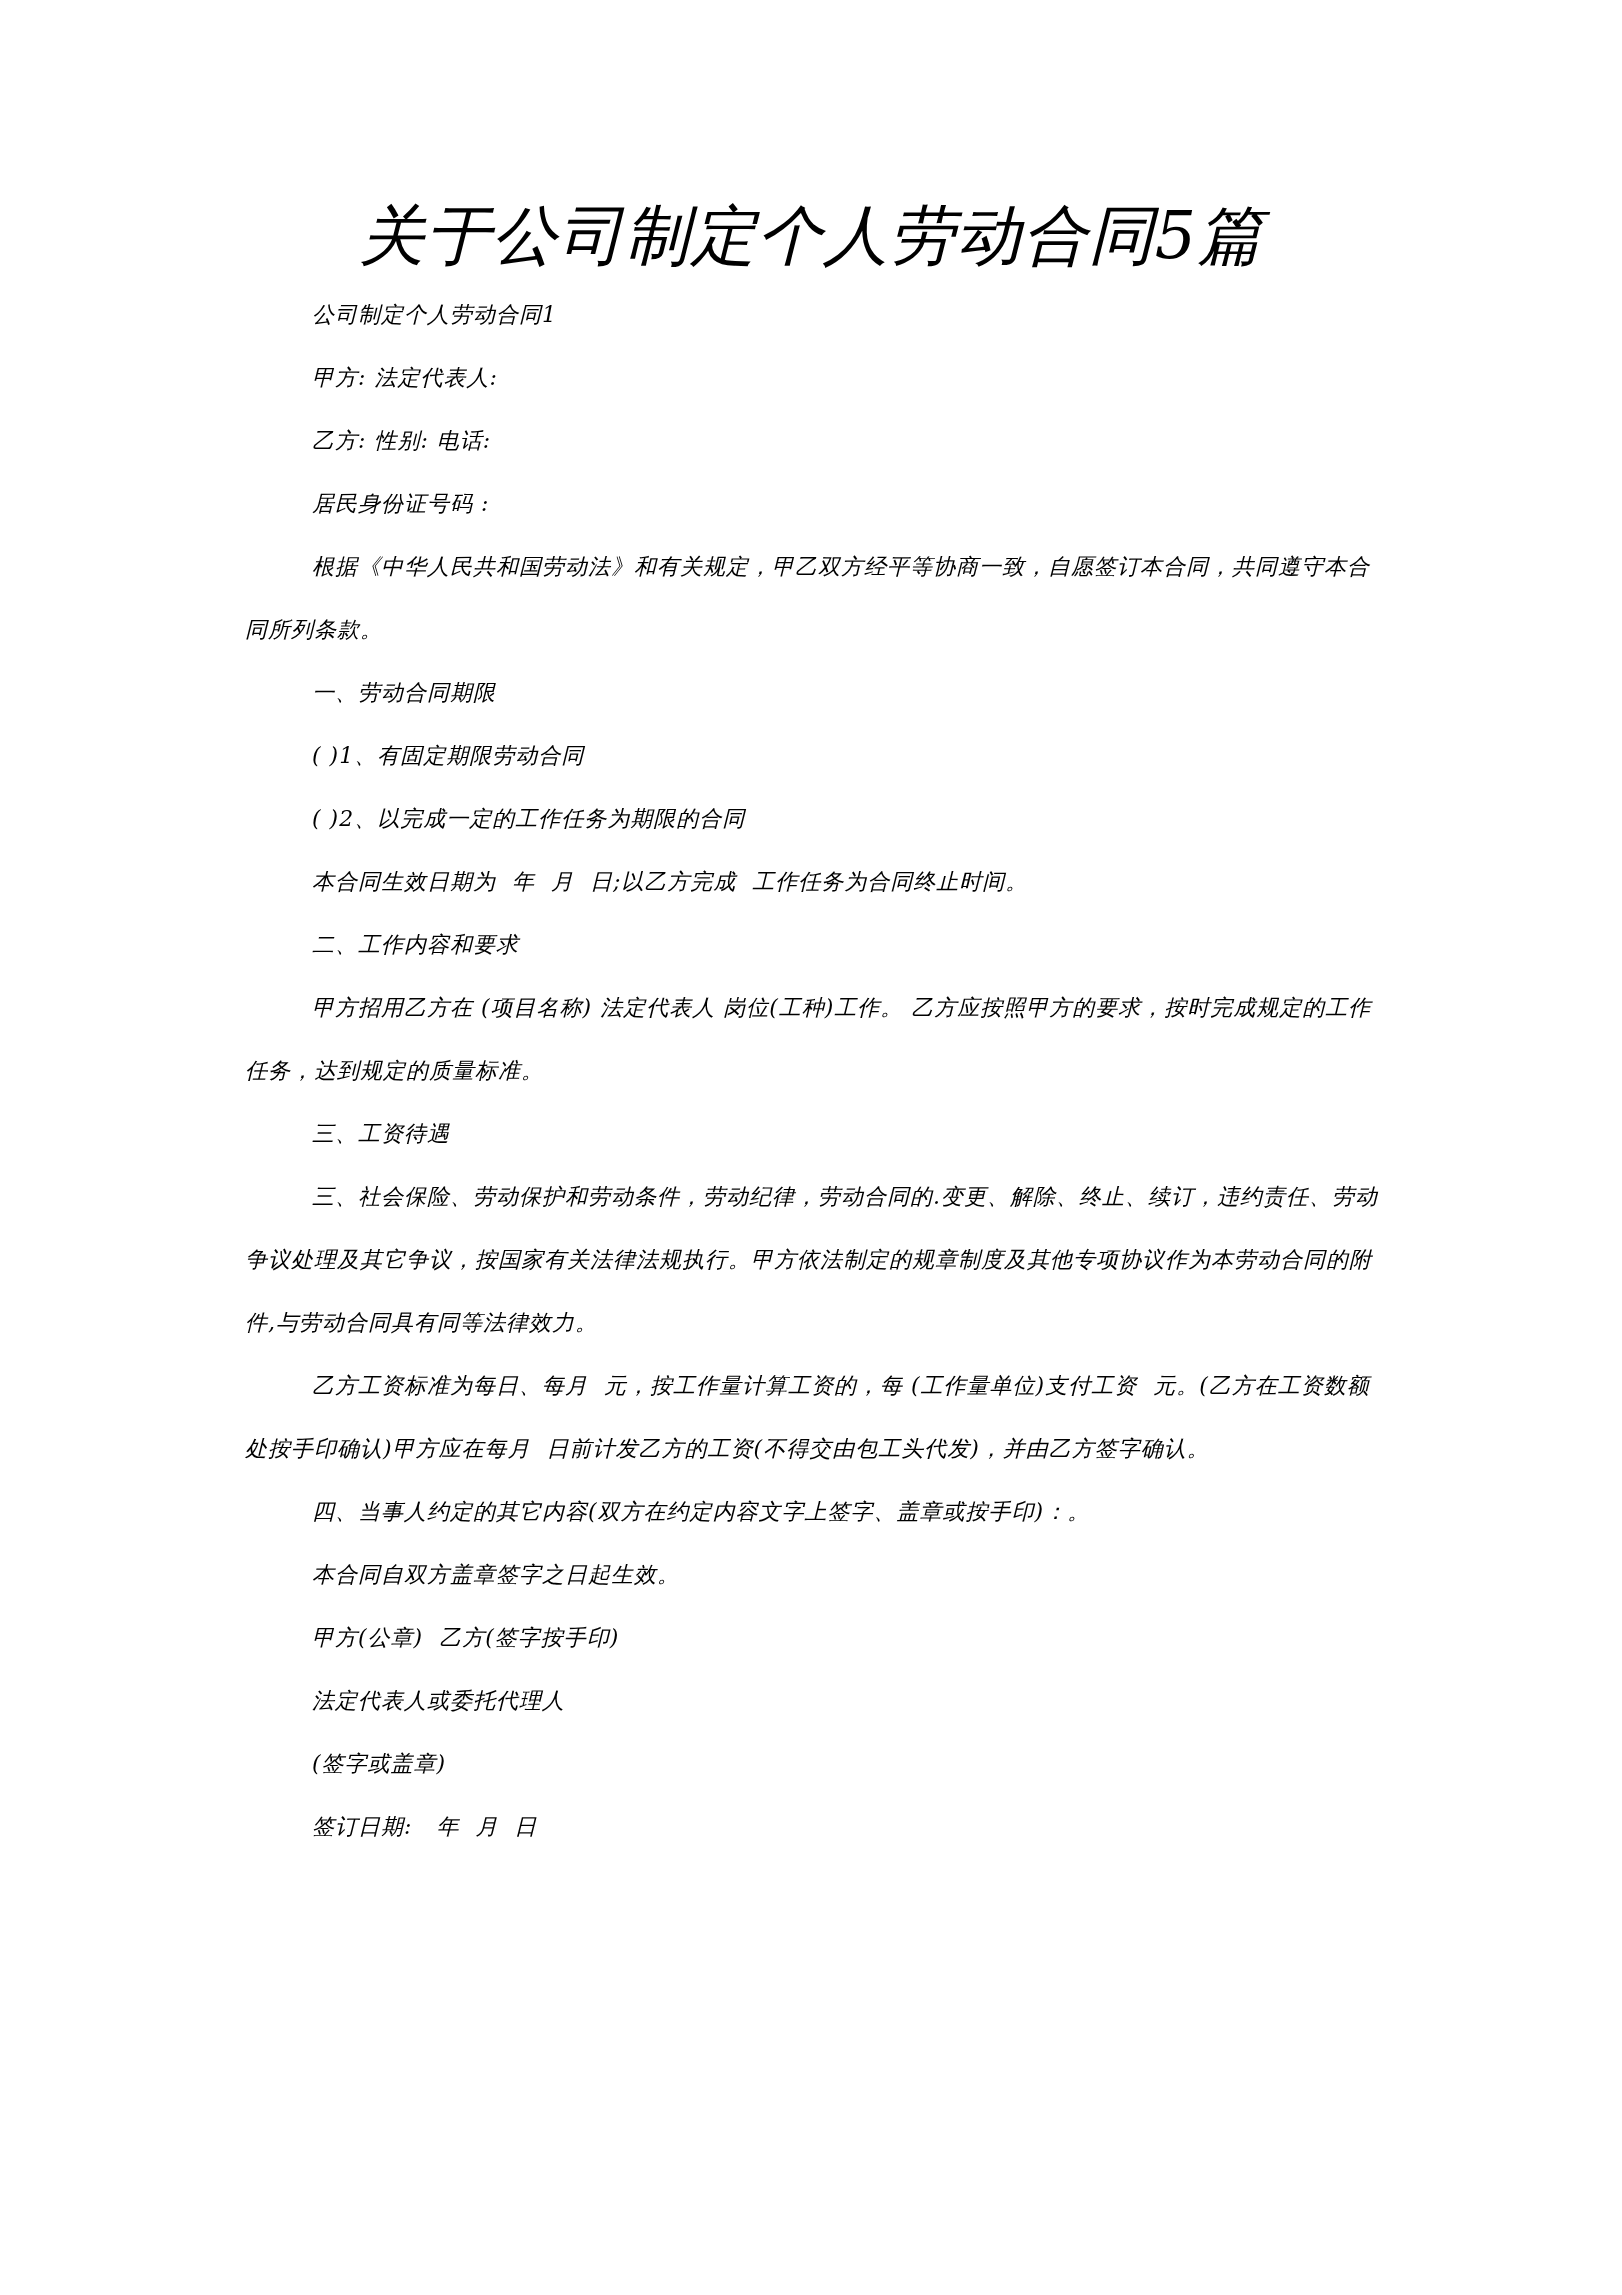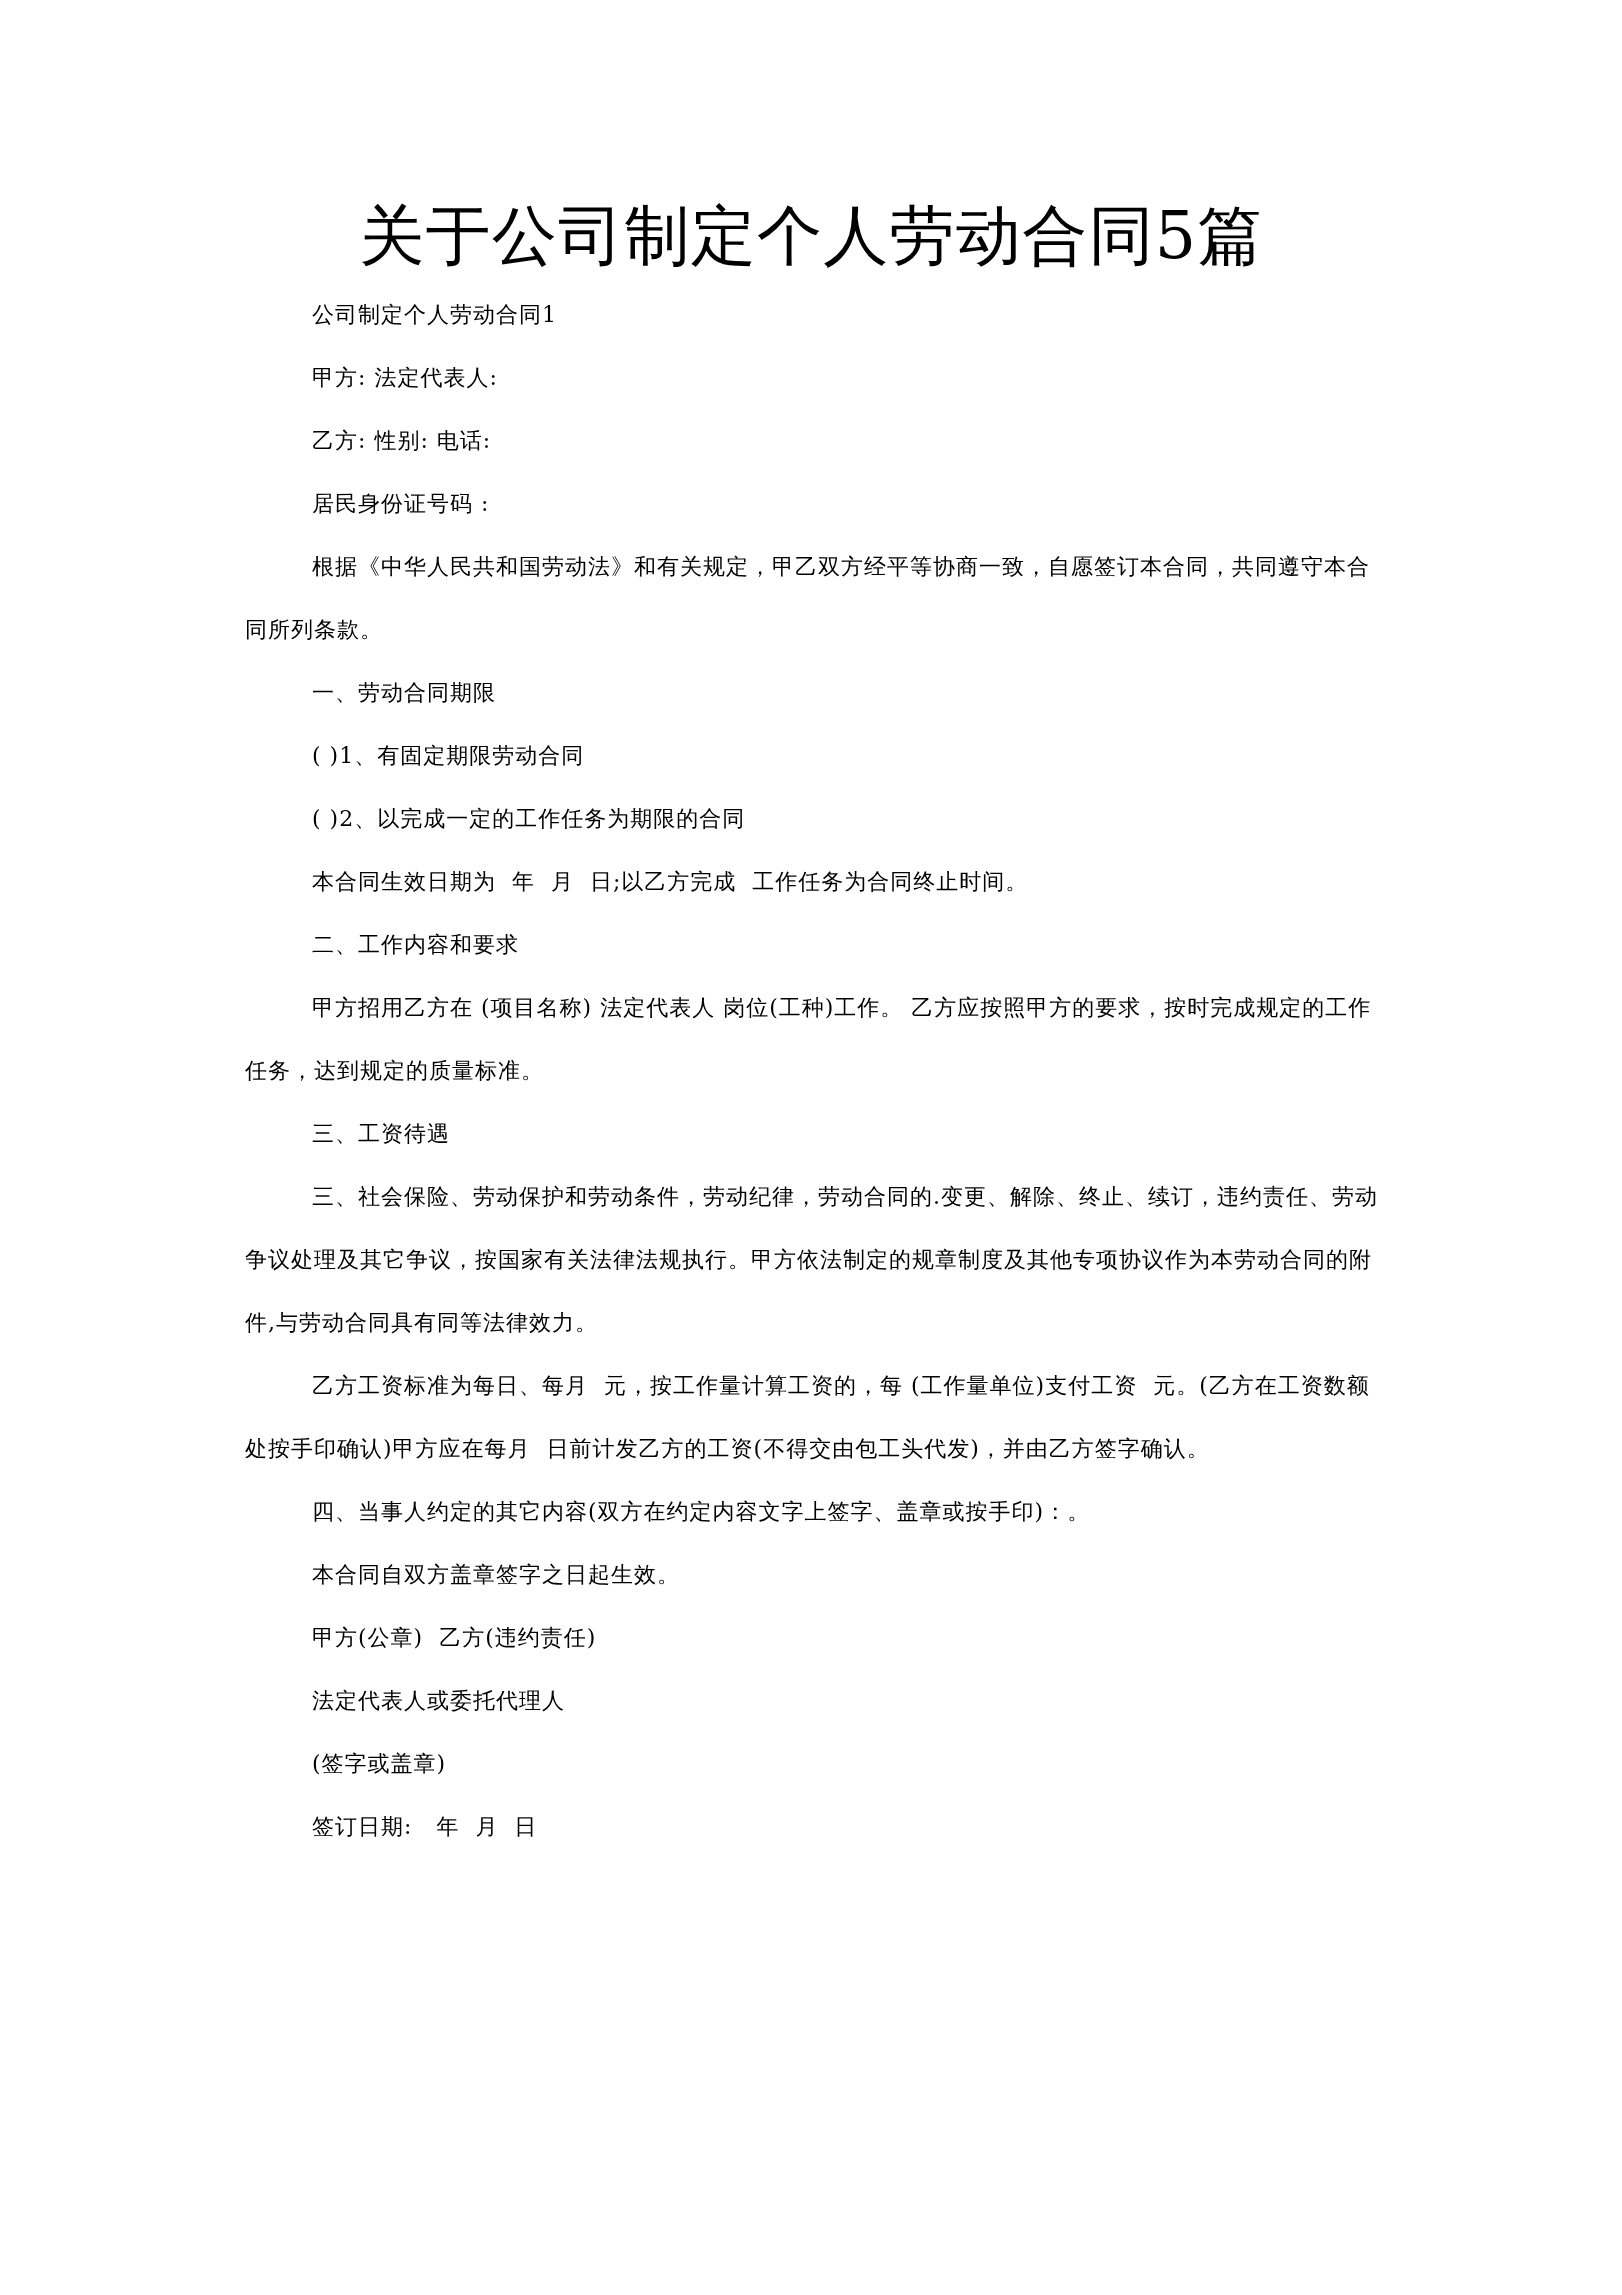--- a/index.html
+++ b/index.html
@@ -15,20 +15,21 @@
       font-family: "DejaVu Serif", "Liberation Serif", serif;
       color: #000000;
     }
     .page {
       position: absolute;
       left: 0;
       top: 0;
       width: 1623px;
       height: 2263px;
       background: #ffffff;
+      font-style: italic;
     }
     .title {
       position: absolute;
       left: 0;
       top: 193px;
       width: 1623px;
       text-align: center;
       font-size: 65px;
       line-height: 85px;
       letter-spacing: 1.3px;
@@ -67,19 +68,19 @@
     <p class="p">( )1、有固定期限劳动合同</p>
     <p class="p">( )2、以完成一定的工作任务为期限的合同</p>
     <p class="p">本合同生效日期为  年  月  日;以乙方完成  工作任务为合同终止时间。</p>
     <p class="p">二、工作内容和要求</p>
     <p class="p">甲方招用乙方在 (项目名称) 法定代表人 岗位(工种)工作。 乙方应按照甲方的要求，按时完成规定的工作任务，达到规定的质量标准。</p>
     <p class="p">三、工资待遇</p>
     <p class="p">三、社会保险、劳动保护和劳动条件，劳动纪律，劳动合同的.变更、解除、终止、续订，违约责任、劳动争议处理及其它争议，按国家有关法律法规执行。甲方依法制定的规章制度及其他专项协议作为本劳动合同的附件,与劳动合同具有同等法律效力。</p>
     <p class="p">乙方工资标准为每日、每月  元，按工作量计算工资的，每 (工作量单位)支付工资  元。(乙方在工资数额处按手印确认)甲方应在每月  日前计发乙方的工资(不得交由包工头代发)，并由乙方签字确认。</p>
     <p class="p">四、当事人约定的其它内容(双方在约定内容文字上签字、盖章或按手印)：。</p>
     <p class="p">本合同自双方盖章签字之日起生效。</p>
-    <p class="p">甲方(公章)  乙方(违约责任)</p>
+    <p class="p">甲方(公章)  乙方(签字按手印)</p>
     <p class="p">法定代表人或委托代理人</p>
     <p class="p">(签字或盖章)</p>
     <p class="p">签订日期:   年  月  日</p>
   </div>
 </div>
 
 
 </body></html>

